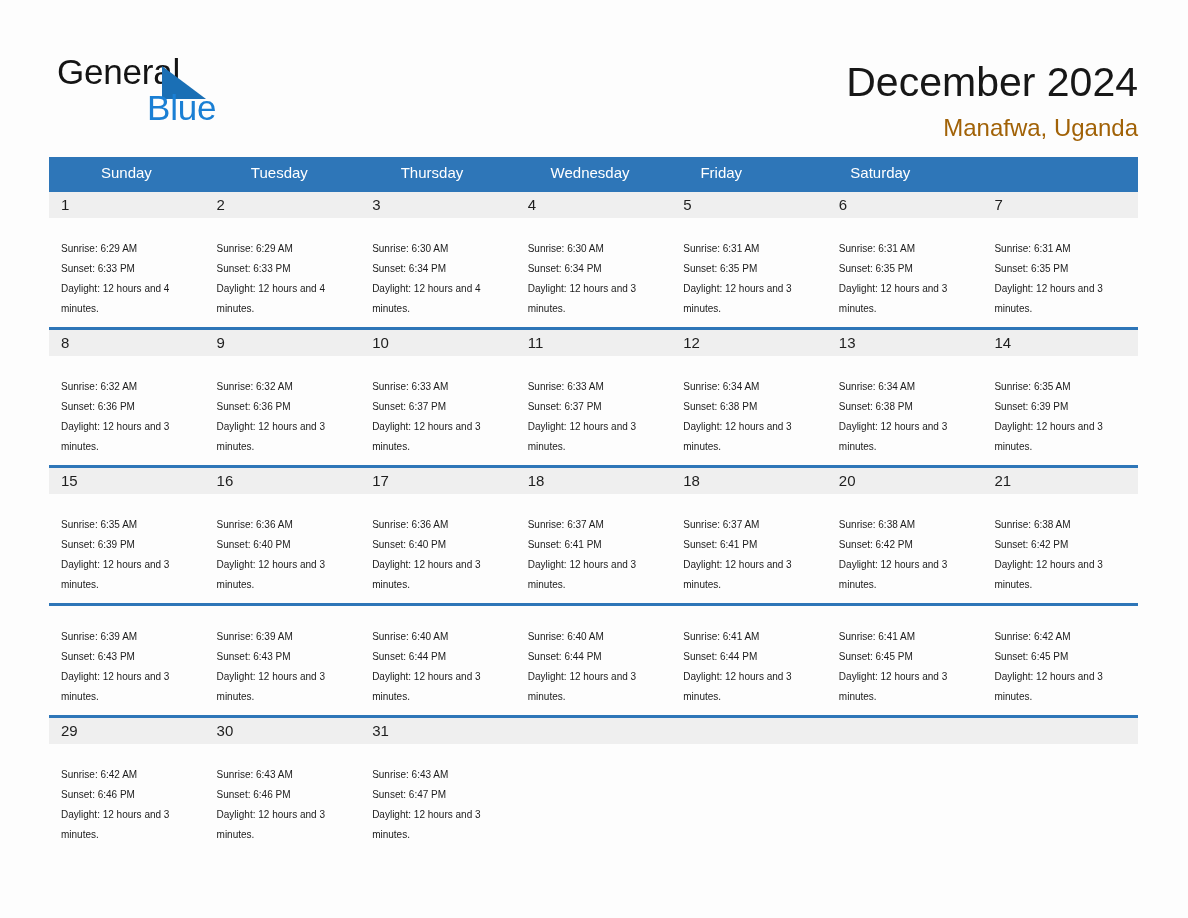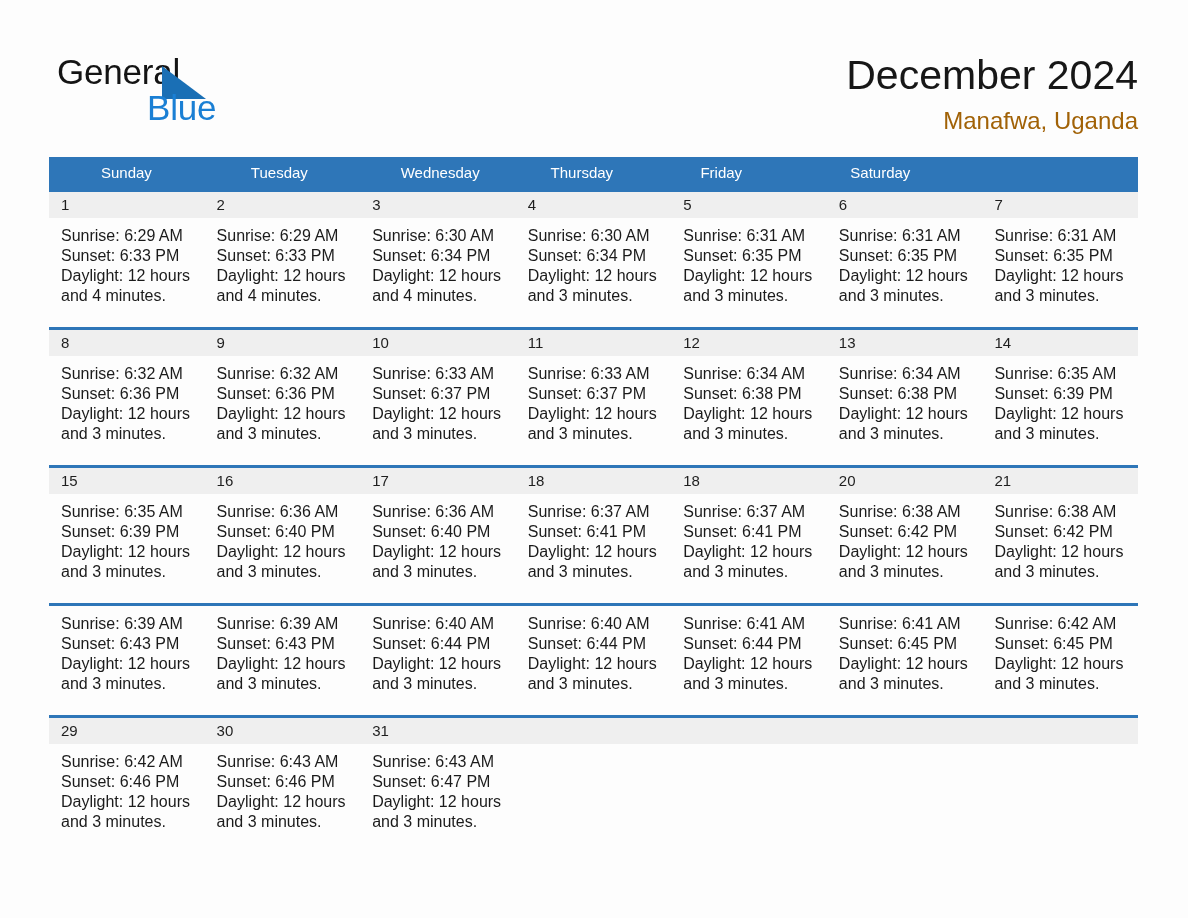--- a/index.html
+++ b/index.html
@@ -62,21 +62,21 @@
     position: absolute;
     left: 105px;
     top: 14px;
     width: 44px;
     height: 33px;
   }
 
   .title-block {
     position: absolute;
     right: 0;
-    top: 5px;
+    top: 12px;
     text-align: right;
   }
   .cal-title {
     font-size: 41px;
     line-height: 52px;
     color: #171717;
     font-weight: normal;
     margin: 0;
     white-space: nowrap;
   }
@@ -132,23 +132,24 @@
     padding-left: 12px;
   }
   .daybody-row {
     display: grid;
     grid-template-columns: repeat(7, 1fr);
     height: 109px;
     background: #fdfdfd;
   }
   .daybody {
     padding: 8px 10px 0 12px;
-    font-size: 16px;
+    font-size: 10px;
     line-height: 20px;
     color: #1b1b1b;
+    margin-top: 13px;
   }
   .daybody div {
     white-space: nowrap;
   }
   .daybody .dl-wrap {
     white-space: normal;
   }
   .empty {
     background: transparent;
   }
@@ -173,22 +174,22 @@
       <h2 class="cal-subtitle">Manafwa, Uganda</h2>
     </div>
 
   </div>
 
   <div class="calendar">
 
     <div class="weekdays">
       <div class="weekday">Sunday</div>
       <div class="weekday">Tuesday</div>
+      <div class="weekday">Thursday</div>
       <div class="weekday">Wednesday</div>
-      <div class="weekday">Thursday</div>
       <div class="weekday">Friday</div>
       <div class="weekday">Saturday</div>
     </div>
 
     <div class="week">
       <div class="daynum-row">
         <div class="daynum">1</div>
         <div class="daynum">2</div>
         <div class="daynum">3</div>
         <div class="daynum">4</div>

